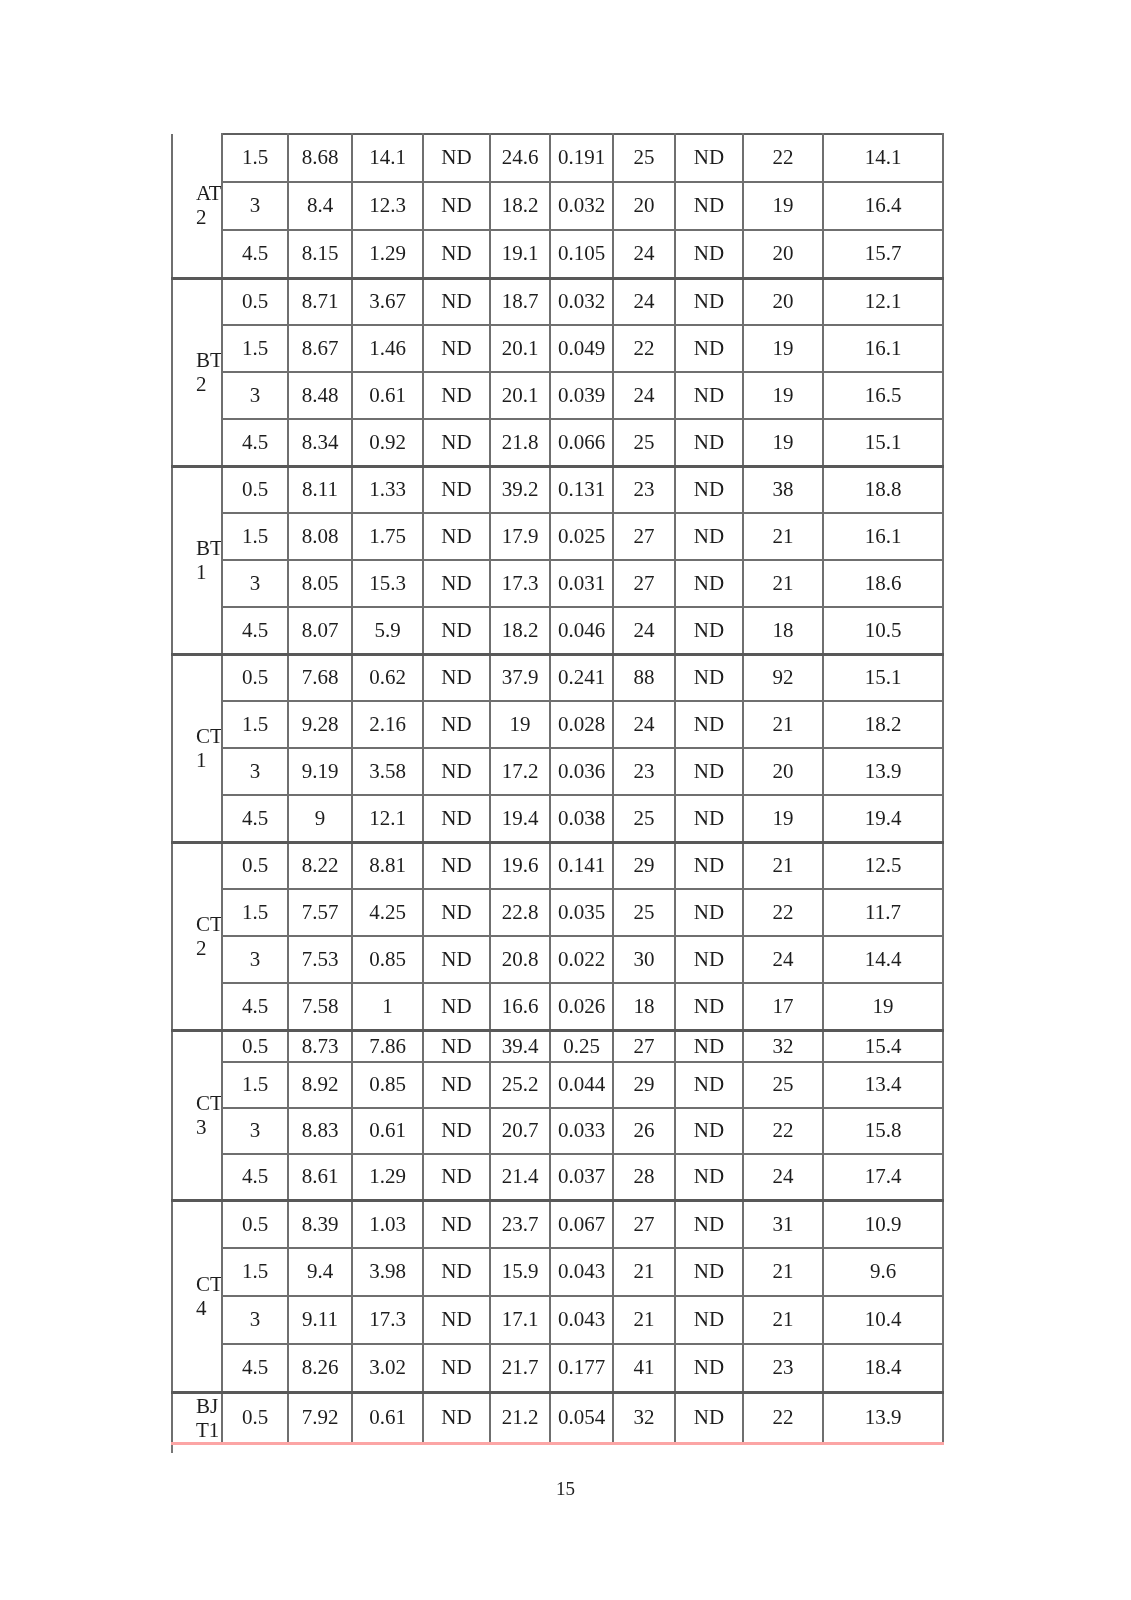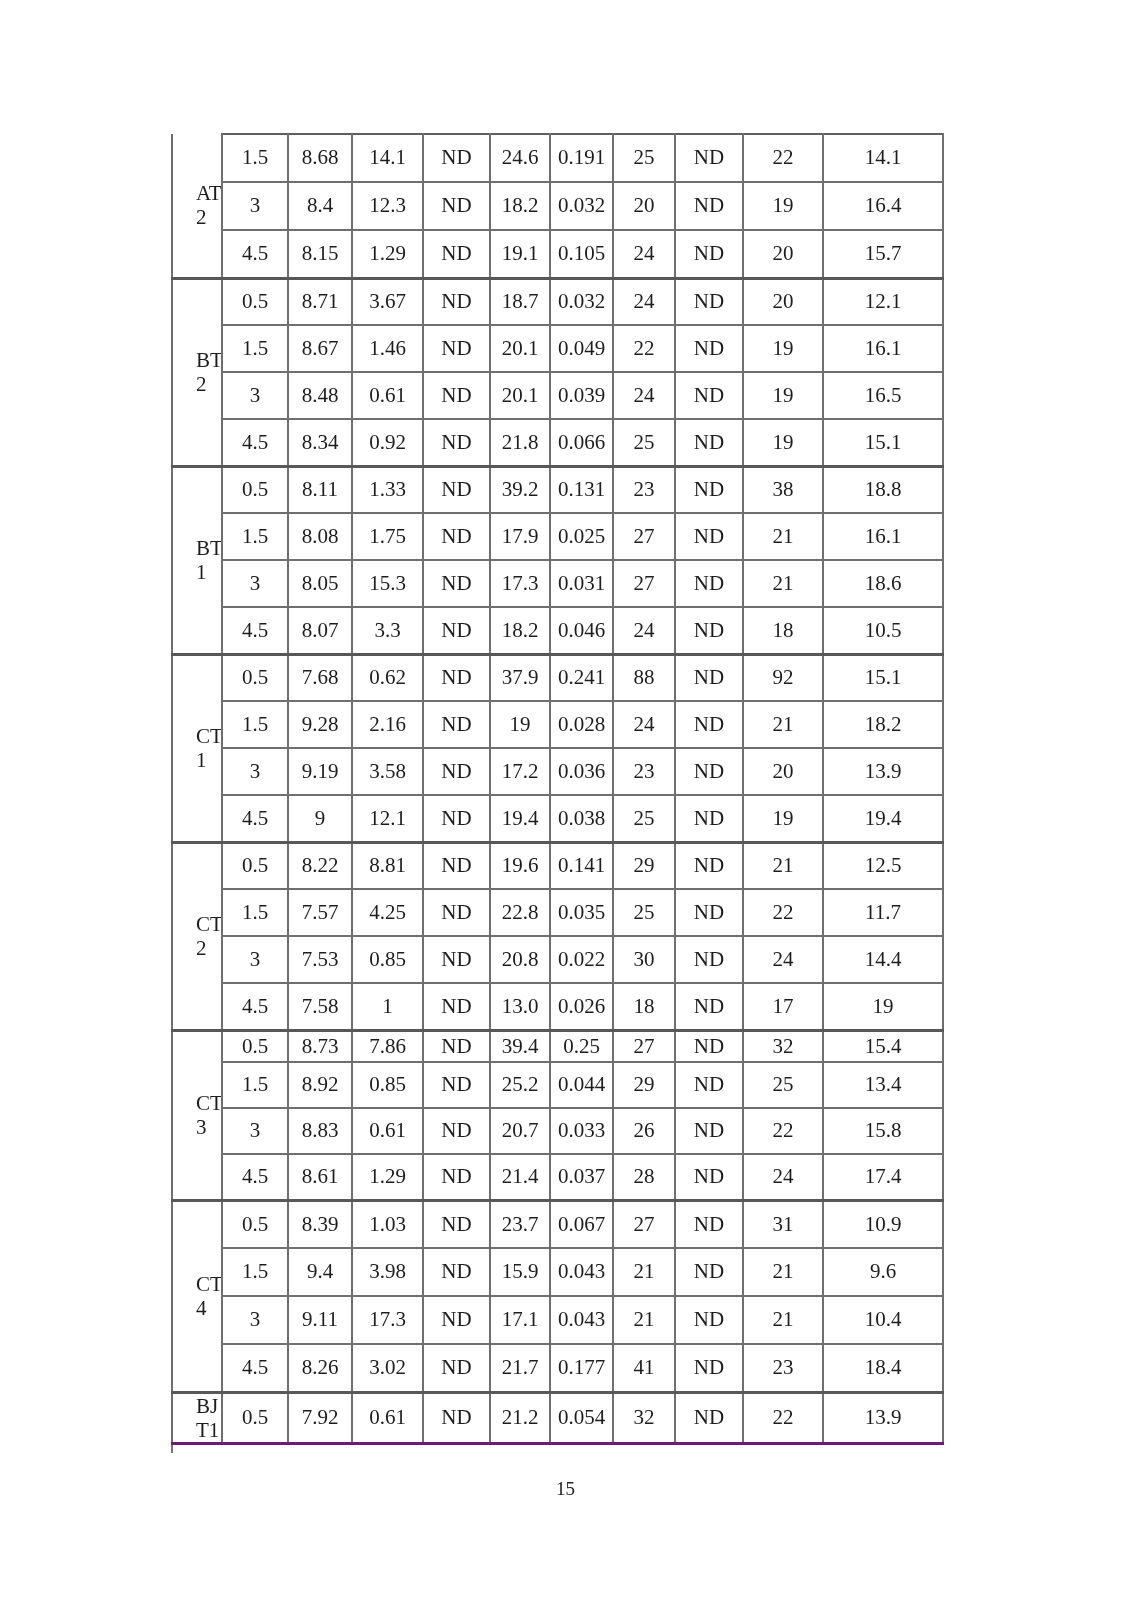--- a/index.html
+++ b/index.html
@@ -36,21 +36,21 @@
     padding: 0;
     overflow: hidden;
   }
   
   tr:first-child td { border-top: 2px solid #5f5f5f; }
   
   td.station.cut-top { border-top: none; }
   
   tr.group-start td { border-top: 3px solid #585858; }
   
-  tr:last-child td { border-bottom: 3px solid #701a75; text-align: center; }
+  tr:last-child td { border-bottom: 3px solid #fca5a5; text-align: center; }
 
   td.station {
     padding: 0 23px;
     line-height: 1.15;
     font-family: Liberation Serif, serif;
   }
   td.c5 {
     padding: 0 4px;
     word-break: break-all;
   }
@@ -212,21 +212,21 @@
             <td class="c4">17.3</td>
             <td class="c5">0.031</td>
             <td class="c6">27</td>
             <td class="c7">ND</td>
             <td class="c8">21</td>
             <td class="c9">18.6</td>
           </tr>
           <tr style="height: 47px;">
             <td class="c0">4.5</td>
             <td class="c1">8.07</td>
-            <td class="c2">3.3</td>
+            <td class="c2">5.9</td>
             <td class="c3">ND</td>
             <td class="c4">18.2</td>
             <td class="c5">0.046</td>
             <td class="c6">24</td>
             <td class="c7">ND</td>
             <td class="c8">18</td>
             <td class="c9">10.5</td>
           </tr>
           <tr class="group-start" style="height: 47px;">
             <td class="station" rowspan="4">CT 1</td>
@@ -312,21 +312,21 @@
             <td class="c6">30</td>
             <td class="c7">ND</td>
             <td class="c8">24</td>
             <td class="c9">14.4</td>
           </tr>
           <tr style="height: 47px;">
             <td class="c0">4.5</td>
             <td class="c1">7.58</td>
             <td class="c2">1</td>
             <td class="c3">ND</td>
-            <td class="c4">13.0</td>
+            <td class="c4">16.6</td>
             <td class="c5">0.026</td>
             <td class="c6">18</td>
             <td class="c7">ND</td>
             <td class="c8">17</td>
             <td class="c9">19</td>
           </tr>
           <tr class="group-start" style="height: 32px;">
             <td class="station" rowspan="4">CT 3</td>
             <td class="c0">0.5</td>
             <td class="c1">8.73</td>

